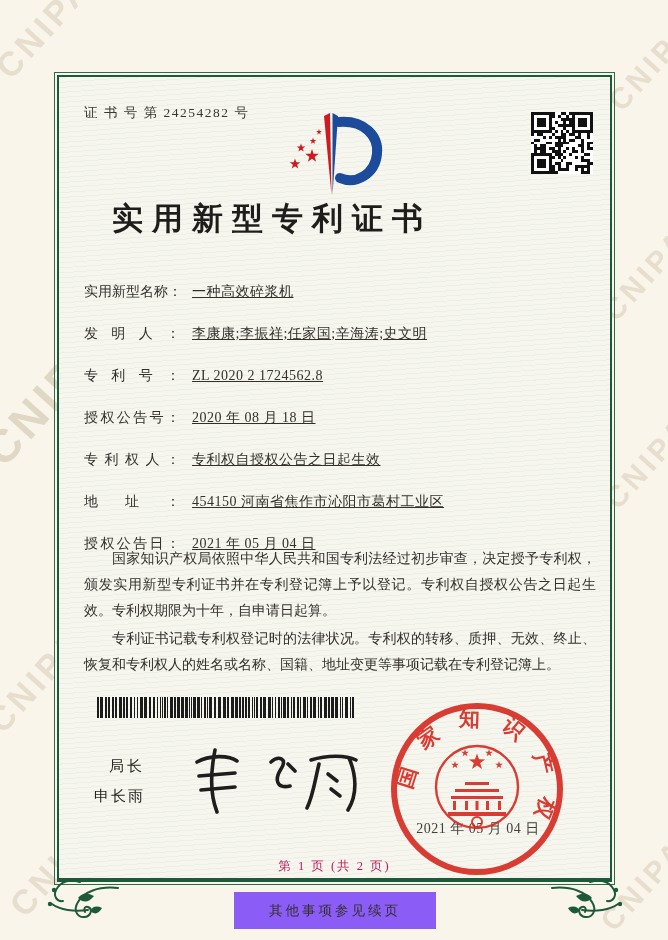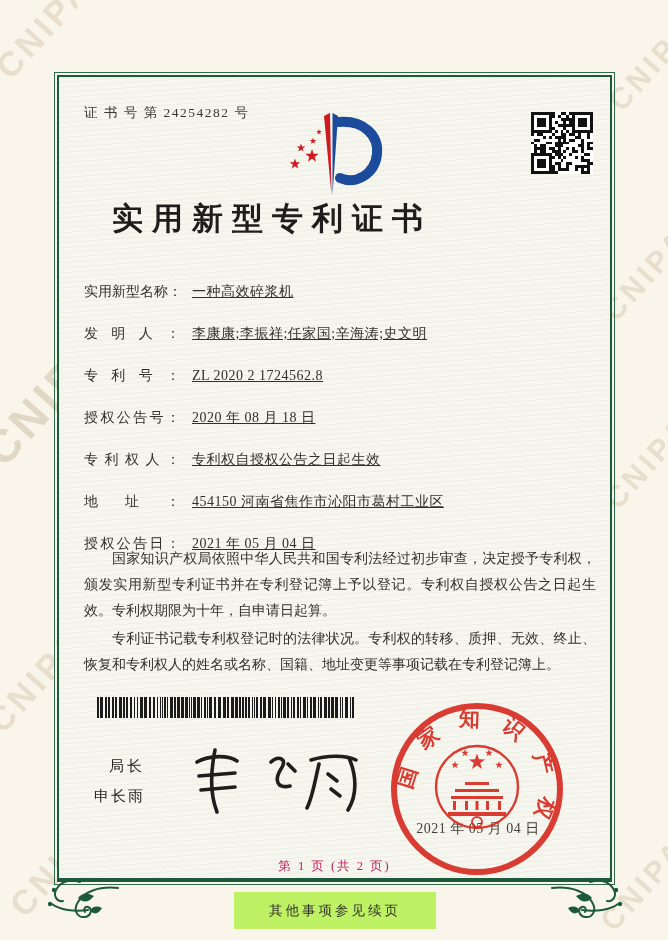--- a/index.html
+++ b/index.html
@@ -53,21 +53,21 @@
   
   .seal-wrap{position:absolute;left:390px;top:702px;width:174px;height:174px;}
   .seal-date{position:absolute;left:398px;top:820px;width:160px;text-align:center;
       font-size:14px;color:#45403b;letter-spacing:0.5px;z-index:3;}
   .seal-svg{position:absolute;left:0;top:0;z-index:4;opacity:0.9;}
 
   
   .page-info{position:absolute;left:54px;top:858px;width:561px;text-align:center;
       font-size:12.5px;letter-spacing:2px;color:#be185d;}
   .footer-note{position:absolute;left:234px;top:892px;width:202px;height:37px;
-      background:#bef264;text-align:center;line-height:37px;font-size:13.5px;
+      background:#8b5cf6;text-align:center;line-height:37px;font-size:13.5px;
       letter-spacing:3px;color:#33302c;}
 </style>
 </head>
 <body>
 
 <div id="page">
 
   <span class="wm" style="left:-18px;top:8px;font-size:34px;">CNIPA</span>
   <span class="wm" style="left:596px;top:48px;font-size:30px;">CNIPA</span>
   <span class="wm" style="left:590px;top:258px;font-size:30px;">CNIPA</span>

